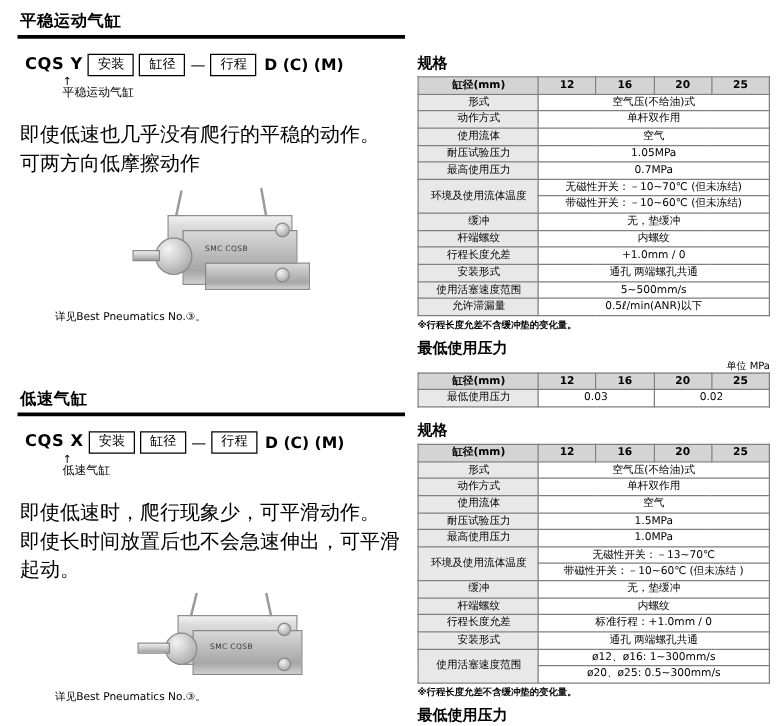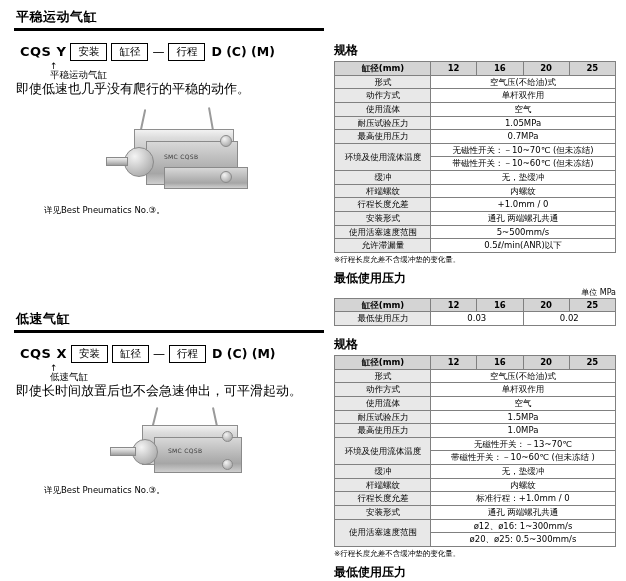--- a/index.html
+++ b/index.html
@@ -51,23 +51,23 @@
   .code-tail { font-size: 12.5px; font-weight: bold; margin-left: 2px; text-align: right; }
 
   .callout {
     margin-left: 36px;
     margin-top: 1px;
     font-size: 9.5px;
     line-height: 1.1;
   }
 
   .desc {
-    margin-top: 0;
+    margin-top: 16px;
     margin-left: 2px;
-    font-size: 13px;
+    font-size: 16px;
     line-height: 1.45;
   }
 
   .ref {
     margin-left: 30px;
     font-size: 8.5px;
     margin-top: 4px;
   }
 
   
@@ -130,20 +130,21 @@
     text-align: center;
     padding-left: 3px;
     background: #e8e8e8;
     width: 96px;
   }
   table.spec td.lbl.hdr { background: #d4d4d4; font-weight: bold; }
   .note {
     font-size: 7.5px;
     margin-top: 2px;
     line-height: 1.2;
+    font-weight: bold;
   }
   .unit {
     font-size: 8px;
     text-align: right;
     width: 282px;
   }
 </style>
 </head>
 <body>
 
@@ -161,20 +162,21 @@
       <span class="code-box">行程</span>
       <span class="code-tail">D (C) (M)</span>
     </div>
     <div class="callout">
       <div style="font-size:9px;line-height:.9;">↑</div>
       <div>平稳运动气缸</div>
     </div>
 
     <div class="desc">
       <div>即使低速也几乎没有爬行的平稳的动作。</div>
+      <div>可两方向低摩擦动作</div>
     </div>
 
     <div class="drawing">
       <div class="tube" style="left:128px;top:4px;width:2px;height:22px;transform:rotate(12deg);"></div>
       <div class="tube" style="left:196px;top:2px;width:2px;height:24px;transform:rotate(-10deg);"></div>
       <div class="cyl-body" style="left:120px;top:24px;width:100px;height:46px;"></div>
       <div class="cyl-dark" style="left:132px;top:36px;width:92px;height:44px;"></div>
       <div class="circle" style="left:110px;top:42px;width:30px;height:30px;"></div>
       <div class="rod" style="left:92px;top:52px;width:22px;height:9px;"></div>
       <div class="cyl-dark" style="left:150px;top:62px;width:84px;height:22px;"></div>
@@ -283,20 +285,21 @@
       <span class="dash">—</span>
       <span class="code-box">行程</span>
       <span class="code-tail">D (C) (M)</span>
     </div>
     <div class="callout">
       <div style="font-size:9px;line-height:.9;">↑</div>
       <div>低速气缸</div>
     </div>
 
     <div class="desc">
+      <div>即使低速时，爬行现象少，可平滑动作。</div>
       <div>即使长时间放置后也不会急速伸出，可平滑起动。</div>
     </div>
 
     <div class="drawing" style="height:74px;">
       <div class="tube" style="left:140px;top:0px;width:2px;height:20px;transform:rotate(14deg);"></div>
       <div class="tube" style="left:200px;top:0px;width:2px;height:20px;transform:rotate(-12deg);"></div>
       <div class="cyl-body" style="left:128px;top:18px;width:96px;height:40px;"></div>
       <div class="cyl-dark" style="left:140px;top:30px;width:88px;height:36px;"></div>
       <div class="circle" style="left:118px;top:32px;width:26px;height:26px;"></div>
       <div class="rod" style="left:96px;top:40px;width:26px;height:9px;"></div>

